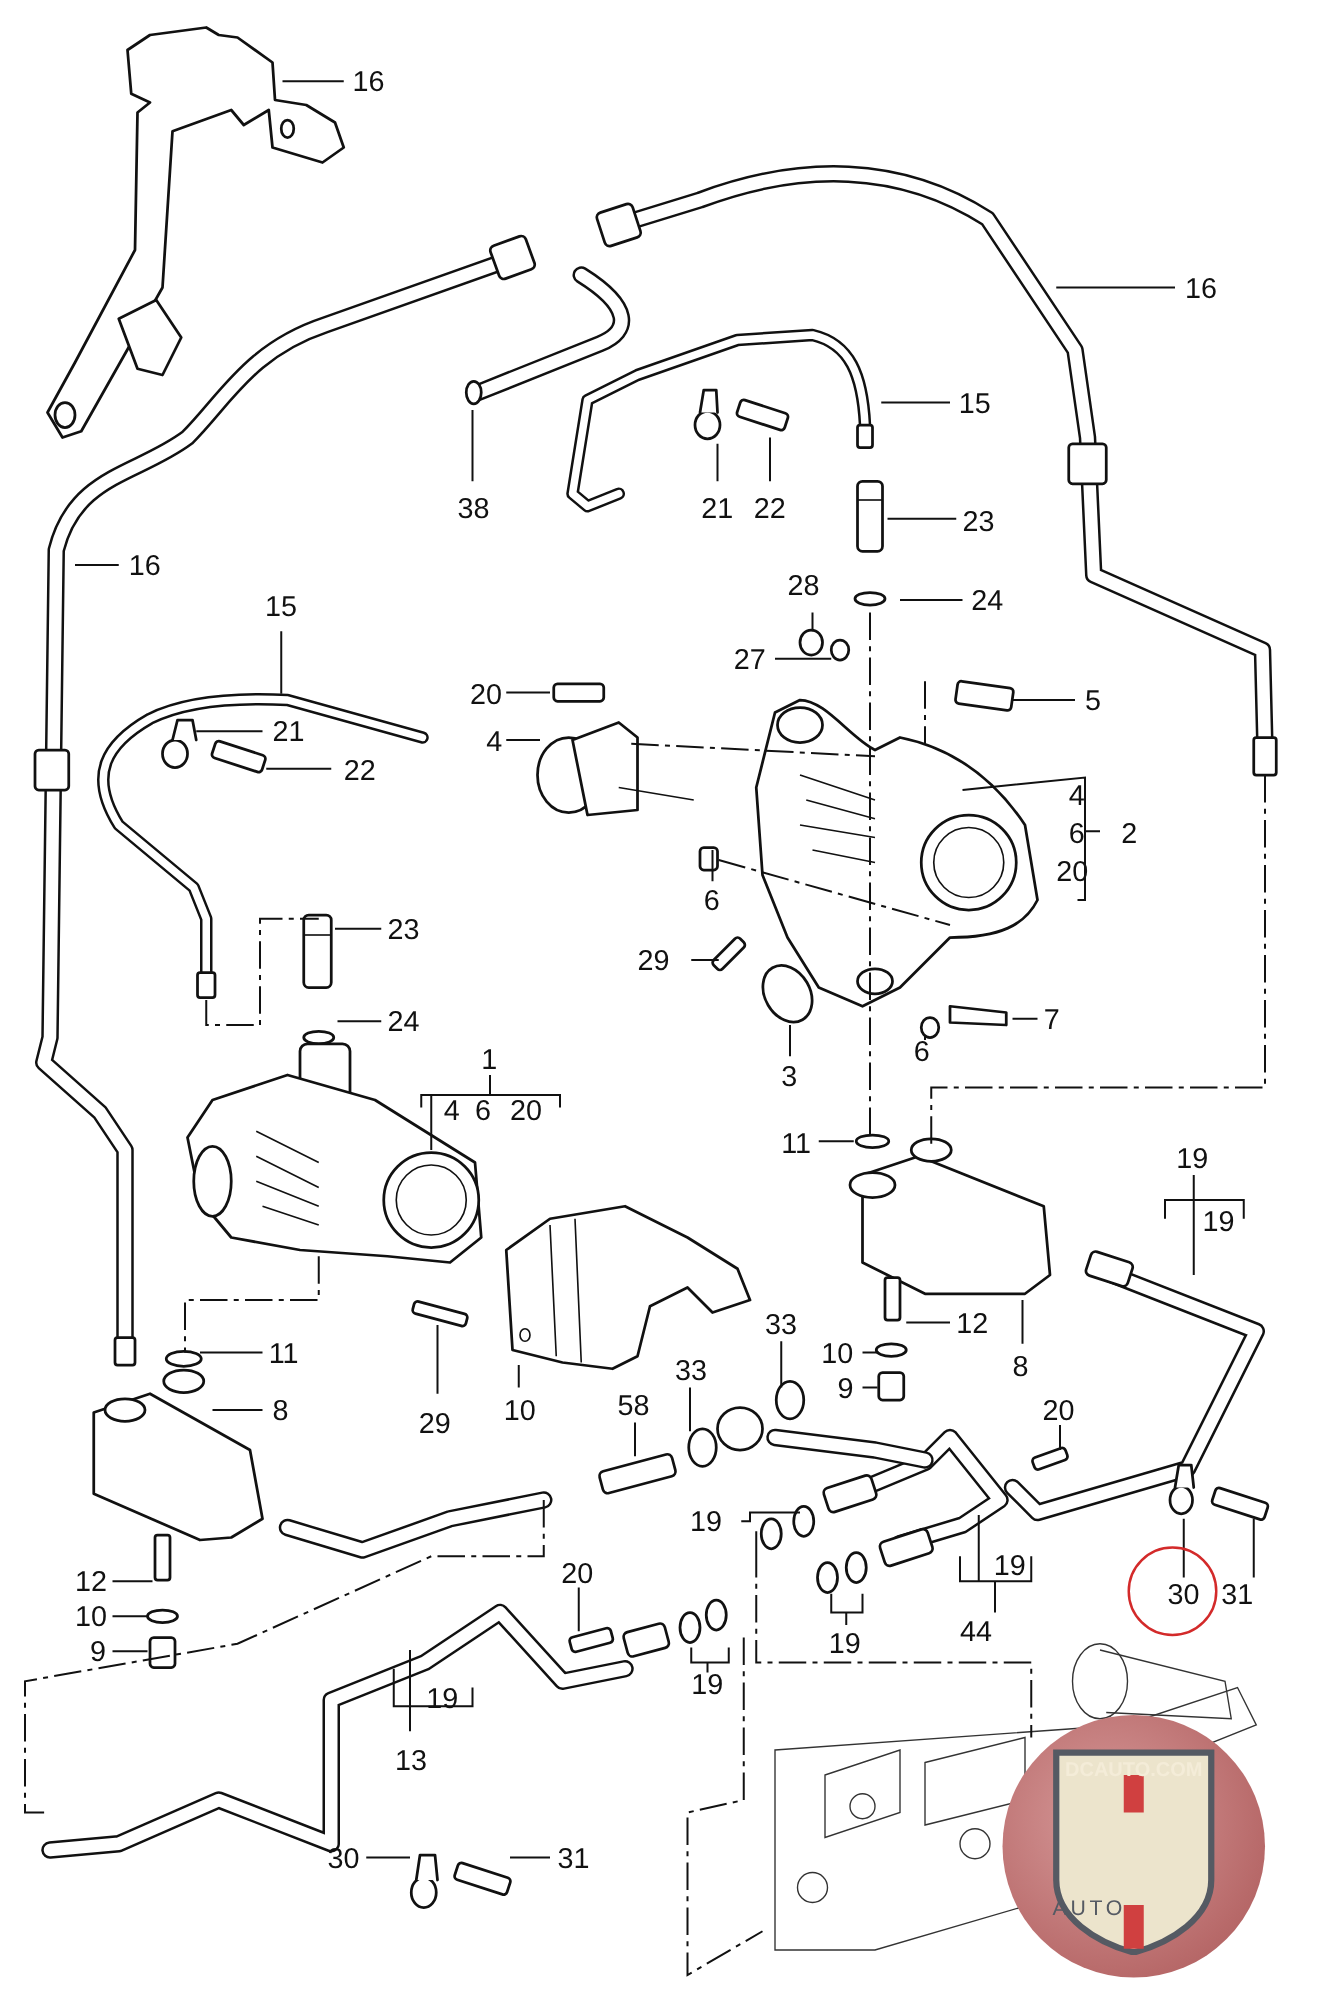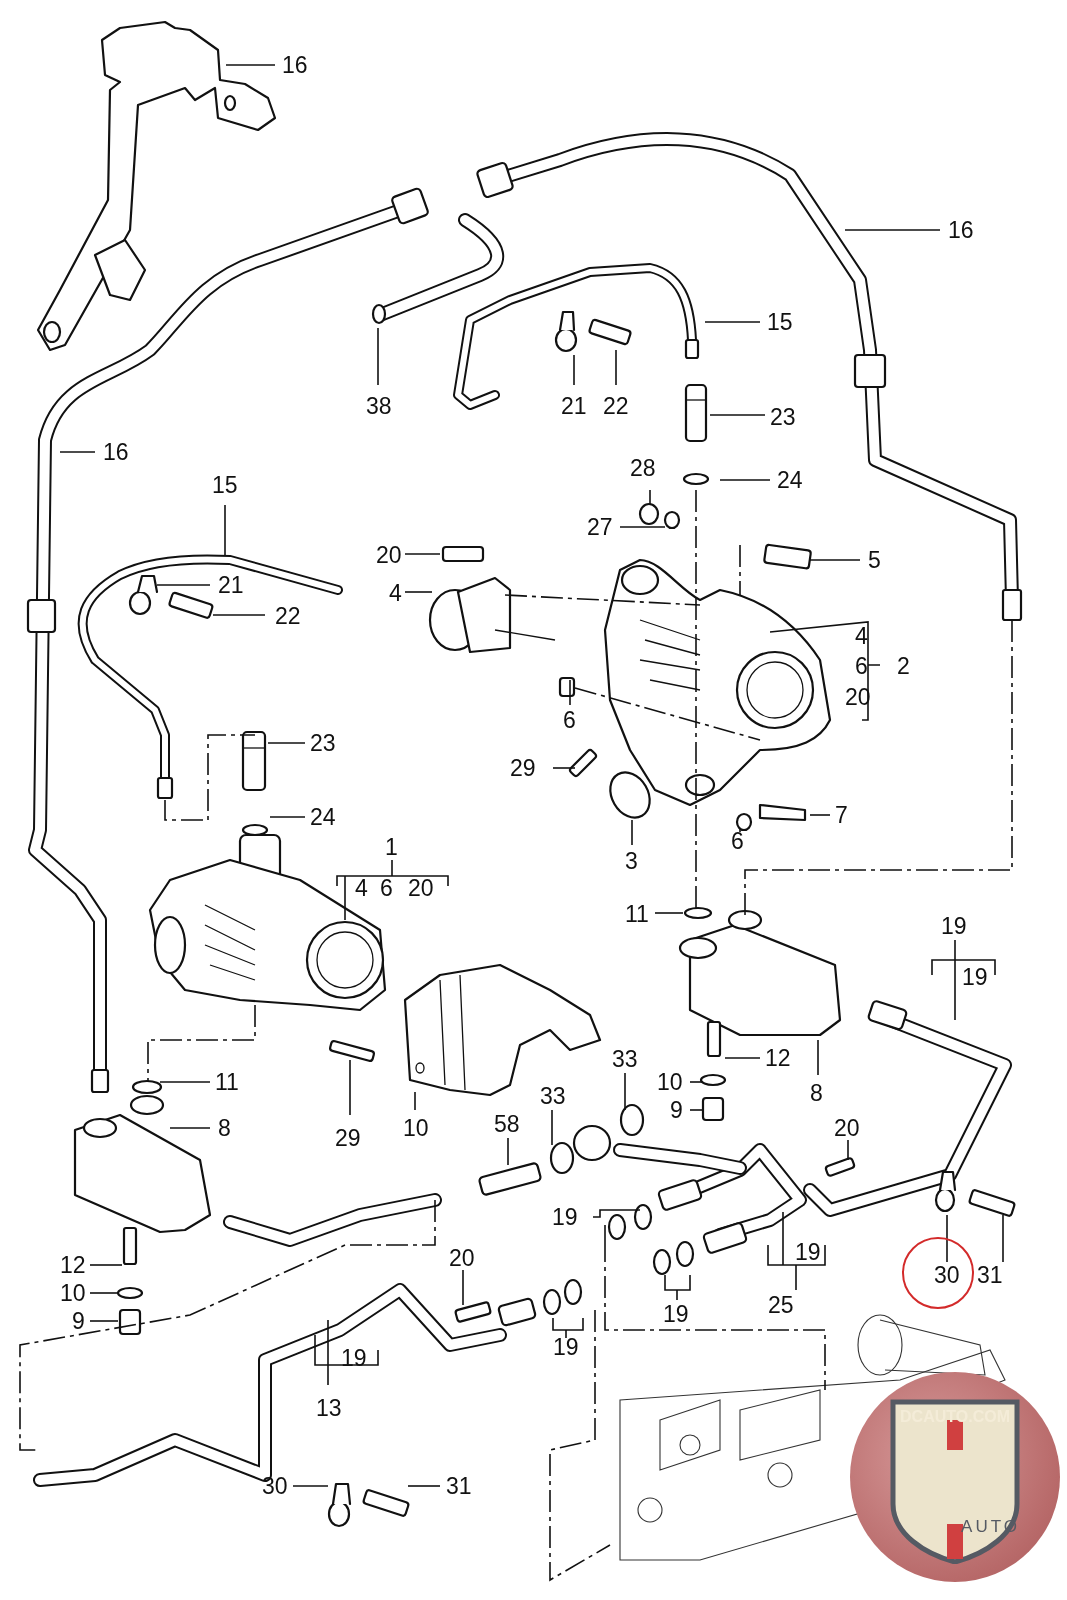--- a/index.html
+++ b/index.html
@@ -10,28 +10,28 @@
   .thin { fill: none; stroke: #111; stroke-width: 1.3; }
   .tube-in { fill: none; stroke: #fff; stroke-width: 10; stroke-linejoin: round; stroke-linecap: round; }
   .tube-out { fill: none; stroke: #111; stroke-width: 14; stroke-linejoin: round; stroke-linecap: round; }
   .pipe-out { fill: none; stroke: #111; stroke-width: 10; stroke-linejoin: round; stroke-linecap: round; }
   .pipe-in { fill: none; stroke: #fff; stroke-width: 6; stroke-linejoin: round; stroke-linecap: round; }
   .leader { stroke: #111; stroke-width: 1.6; fill: none; }
   .dash { stroke: #111; stroke-width: 1.6; fill: none; stroke-dasharray: 22 5 4 5; }
   .engine { fill: none; stroke: #333; stroke-width: 1.1; }
   .callout { position: absolute; font-size: 23px; color: #111; line-height: 1; white-space: nowrap; }
   .highlight { position: absolute; border: 2px solid #d32a2a; border-radius: 50%; }
-  .badge { position: absolute; left: 850px; top: 1372px; width: 210px; height: 210px; border-radius: 50%;
+  .badge { position: absolute; left: 802px; top: 1372px; width: 210px; height: 210px; border-radius: 50%;
            background: radial-gradient(circle at 40% 40%, #d79a9a, #b86a6a 70%, #a85858); overflow: hidden; text-decoration: underline; }
   .shield { position: absolute; left: 35px; top: 22px; width: 140px; height: 170px; }
   .badge-top { position: absolute; left: 18px; top: 36px; width: 174px; text-align: center; font-weight: bold;
                font-size: 16px; color: #f4ecd8; letter-spacing: 0px; }
   .badge-big { position: absolute; left: 40px; top: 66px; width: 130px; text-align: center; font-weight: bold;
                font-size: 78px; color: #555a63; letter-spacing: -4px; line-height: 1; }
-  .badge-small { position: absolute; left: 40px; top: 145px; width: 130px; text-align: right;
+  .badge-small { position: absolute; left: 40px; top: 145px; width: 130px; text-align: left;
                  font-size: 17px; color: #555a63; letter-spacing: 3px; }
 </style>
 </head>
 <body>
 
 <svg id="diagram" viewBox="0 0 1067 1600" xmlns="http://www.w3.org/2000/svg">
 
   <g>
     <path class="part" d="M102,40 L105,75 L120,82 L110,90 L108,200 L60,290 L38,330 L50,350 L65,345 L130,230 L138,105 L185,88 L195,100 L215,88 L218,118 L258,130 L275,118 L268,98 L245,84 L220,80 L218,50 L190,30 L175,28 L165,22 L120,28 Z"></path>
     <ellipse class="part" cx="52" cy="332" rx="8" ry="10"></ellipse>
@@ -366,21 +366,21 @@
 <span class="callout" style="left:540px;top:1085px">33</span>
 <span class="callout" style="left:494px;top:1113px">58</span>
 <span class="callout" style="left:834px;top:1117px">20</span>
 <span class="callout" style="left:215px;top:1071px">11</span>
 <span class="callout" style="left:218px;top:1117px">8</span>
 <span class="callout" style="left:335px;top:1127px">29</span>
 <span class="callout" style="left:403px;top:1117px">10</span>
 <span class="callout" style="left:552px;top:1206px">19</span>
 <span class="callout" style="left:663px;top:1303px">19</span>
 <span class="callout" style="left:795px;top:1241px">19</span>
-<span class="callout" style="left:768px;top:1294px">25</span>
+<span class="callout" style="left:768px;top:1294px">44</span>
 <span class="callout" style="left:934px;top:1264px">30</span>
 <span class="callout" style="left:977px;top:1264px">31</span>
 <span class="callout" style="left:60px;top:1254px">12</span>
 <span class="callout" style="left:60px;top:1282px">10</span>
 <span class="callout" style="left:72px;top:1310px">9</span>
 <span class="callout" style="left:449px;top:1247px">20</span>
 <span class="callout" style="left:553px;top:1336px">19</span>
 <span class="callout" style="left:341px;top:1347px">19</span>
 <span class="callout" style="left:316px;top:1397px">13</span>
 <span class="callout" style="left:262px;top:1475px">30</span>

